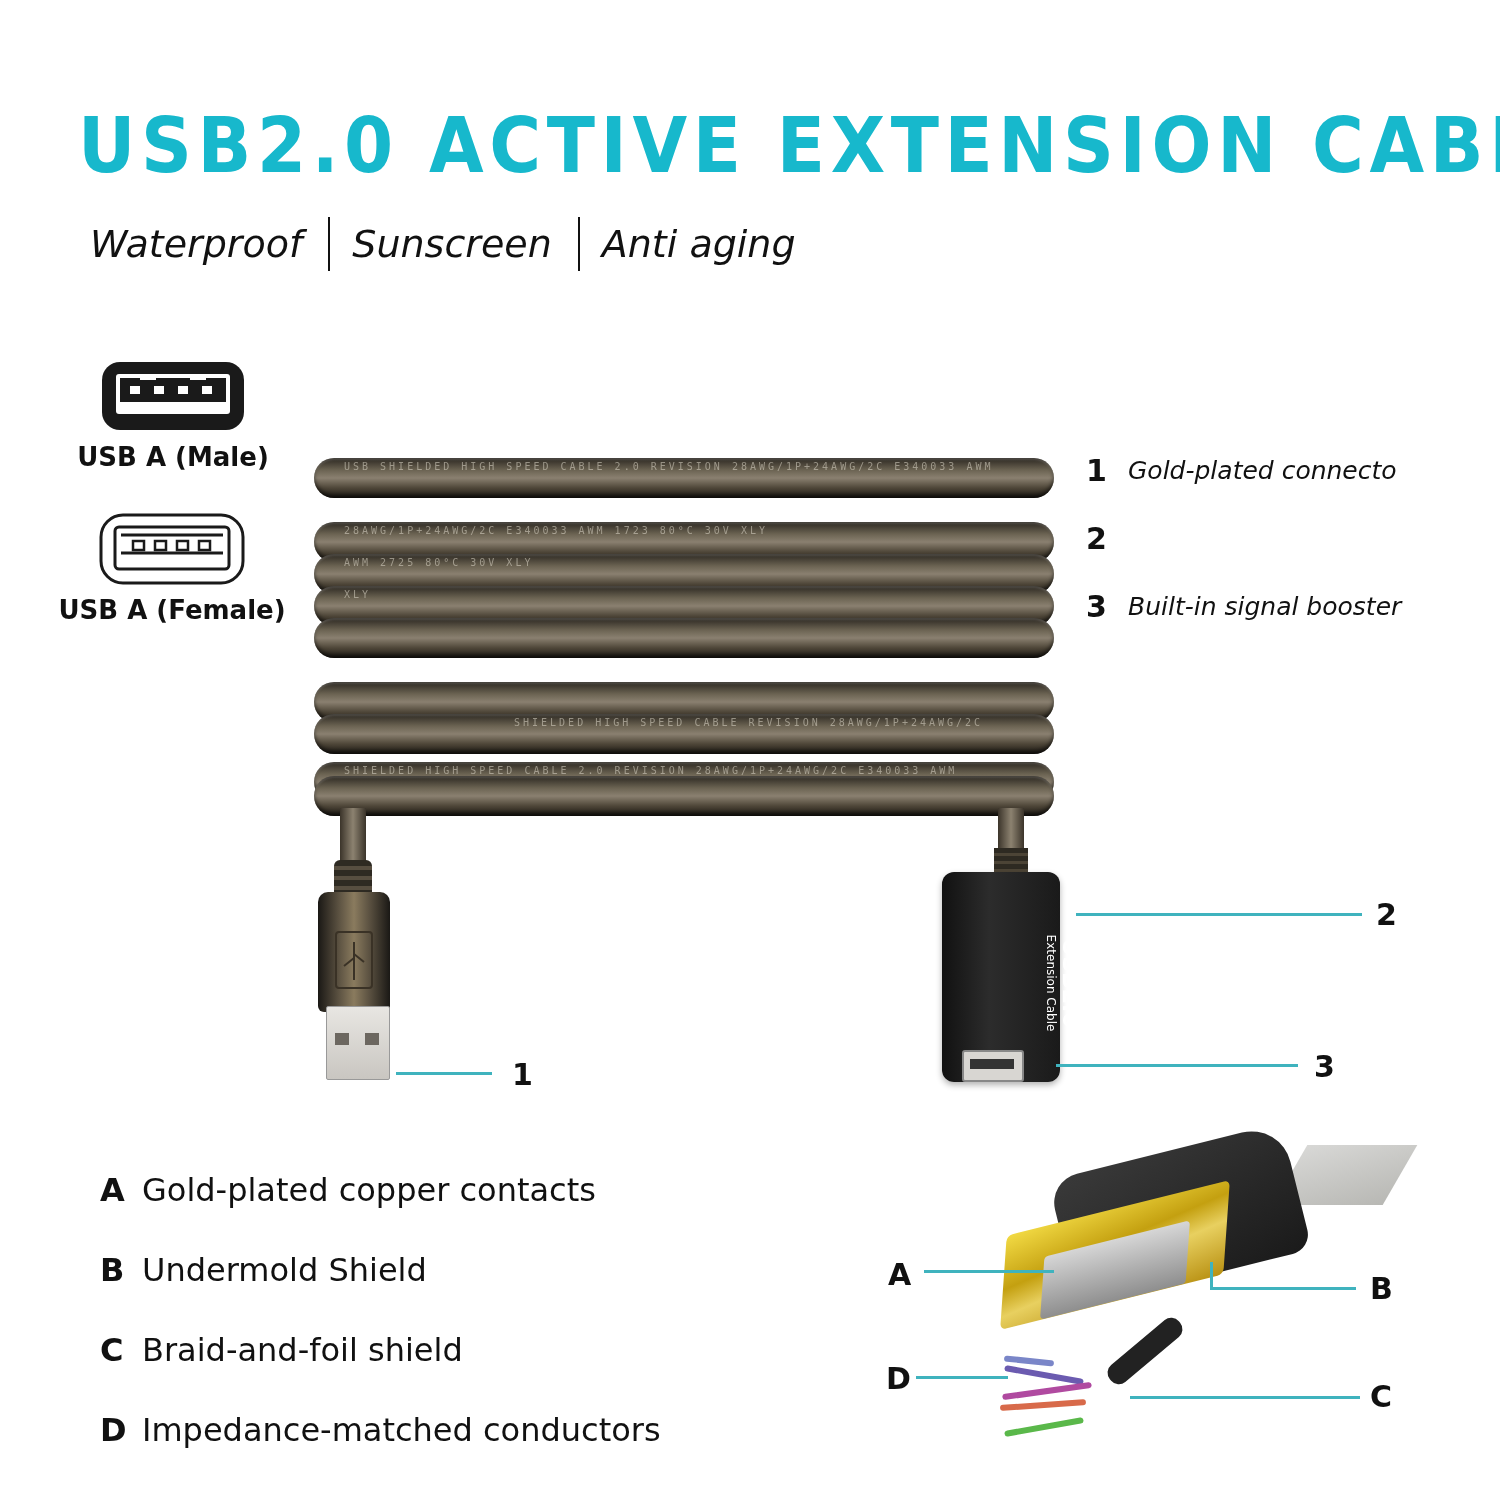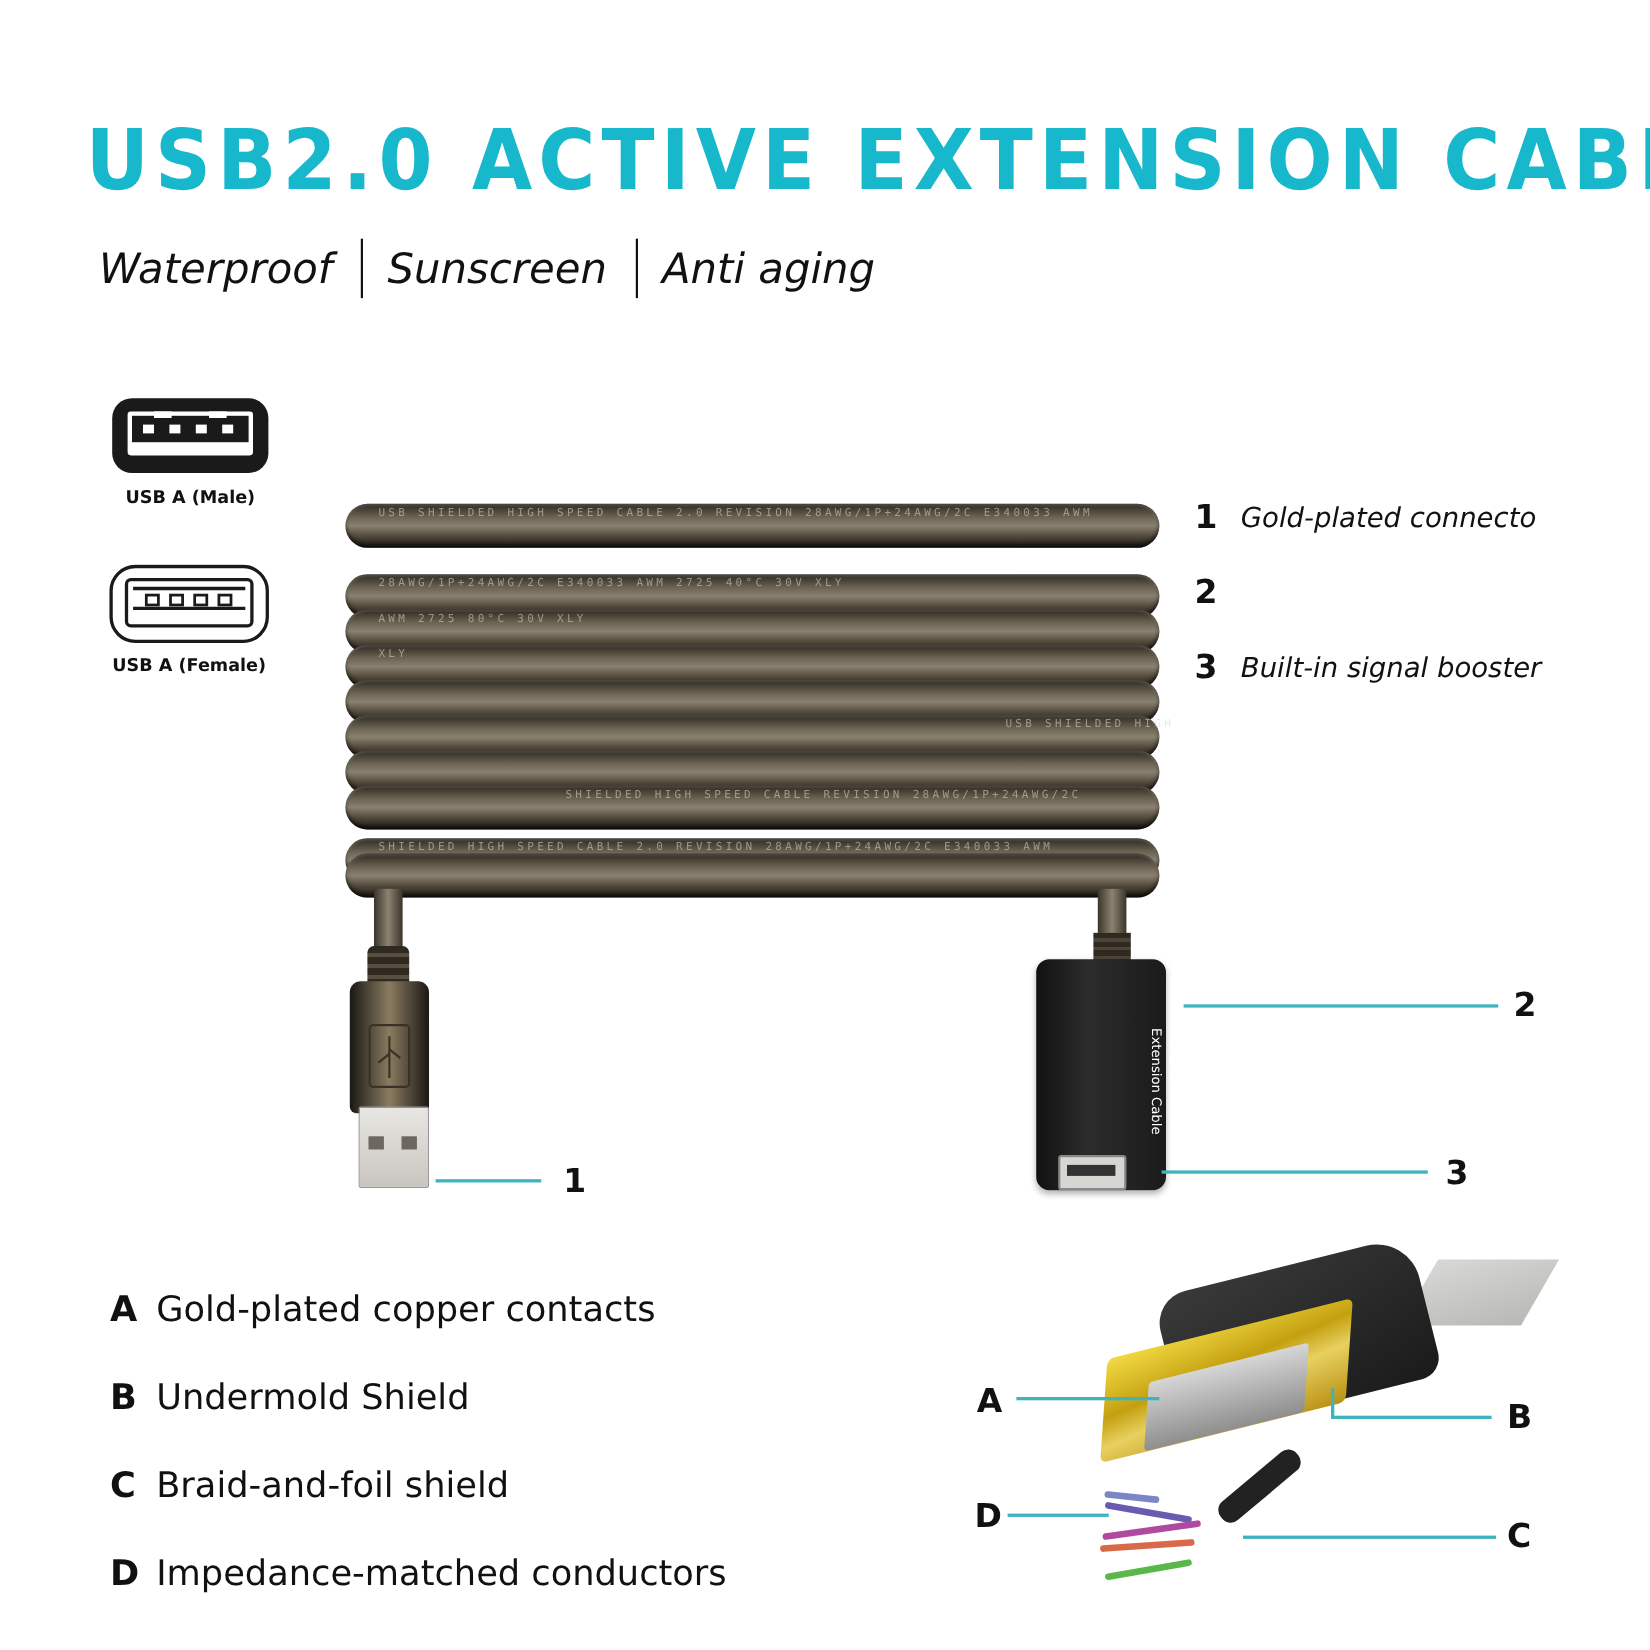--- a/index.html
+++ b/index.html
@@ -16,21 +16,21 @@
     position: absolute; left: 90px; top: 216px; height: 56px;
     display: flex; align-items: center; white-space: nowrap;
     font-family: "DejaVu Sans", sans-serif; font-style: italic; font-size: 38px; color: #111;
   }
   .subtitle .sep { display: inline-block; width: 2px; height: 54px; background: #111; margin: 0 22px 0 26px; }
 
   
   .port { position: absolute; display: flex; flex-direction: column; align-items: center; }
   .port-male { left: 88px; top: 360px; width: 170px; }
   .port-female { left: 72px; top: 513px; width: 200px; text-align: right; }
-  .port-label { font-family: "DejaVu Sans", sans-serif; font-weight: bold; font-size: 16px; margin-top: 10px; white-space: nowrap; }
+  .port-label { font-family: "DejaVu Sans", sans-serif; font-weight: bold; font-size: 26px; margin-top: 10px; white-space: nowrap; }
 
   
   .features { position: absolute; left: 1086px; top: 436px; }
   .feature { display: flex; align-items: center; height: 68px; white-space: nowrap; }
   .feature .num { width: 42px; font-family: "DejaVu Sans", sans-serif; font-weight: bold; font-size: 30px; }
   .feature .txt { font-family: "DejaVu Sans", sans-serif; font-style: italic; font-size: 25px; }
 
   
   .coil { position: absolute; left: 314px; top: 458px; width: 740px; height: 360px; }
   .coil-loop {
@@ -146,33 +146,30 @@
     <span class="num">3</span>
     <span class="txt">Built-in signal booster</span>
   </div>
 </div>
 
 <div class="coil">
   <div class="coil-loop" style="top:0px">
       <span class="print">USB SHIELDED HIGH SPEED CABLE 2.0 REVISION 28AWG/1P+24AWG/2C E340033 AWM</span>
     </div>
   <div class="coil-loop" style="top:64px">
-      <span class="print">28AWG/1P+24AWG/2C E340033 AWM 2725 40°C 30V XLY</span>
+      <span class="print">28AWG/1P+24AWG/2C E340033 AWM 1723 80°C 30V XLY</span>
     </div>
   <div class="coil-loop" style="top:96px">
       <span class="print">AWM 2725 80°C 30V XLY</span>
     </div>
   <div class="coil-loop" style="top:128px">
       <span class="print">XLY</span>
     </div>
   <div class="coil-loop" style="top:160px">
       <span class="print"></span>
-    </div>
-  <div class="coil-loop" style="top:192px">
-      <span class="print" style="left:600px">USB SHIELDED HIGH</span>
     </div>
   <div class="coil-loop" style="top:224px">
       <span class="print"></span>
     </div>
   <div class="coil-loop" style="top:256px">
       <span class="print" style="left:200px">SHIELDED HIGH SPEED CABLE REVISION 28AWG/1P+24AWG/2C</span>
     </div>
   <div class="coil-loop" style="top:304px">
       <span class="print">SHIELDED HIGH SPEED CABLE 2.0 REVISION 28AWG/1P+24AWG/2C E340033 AWM</span>
     </div>

